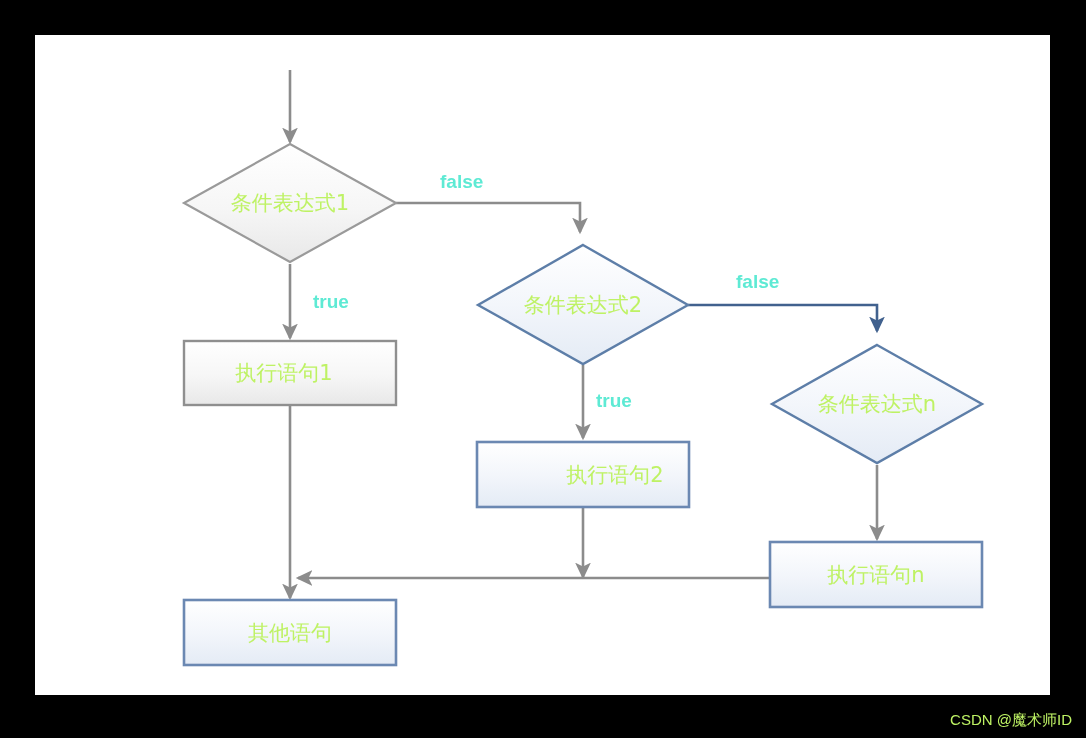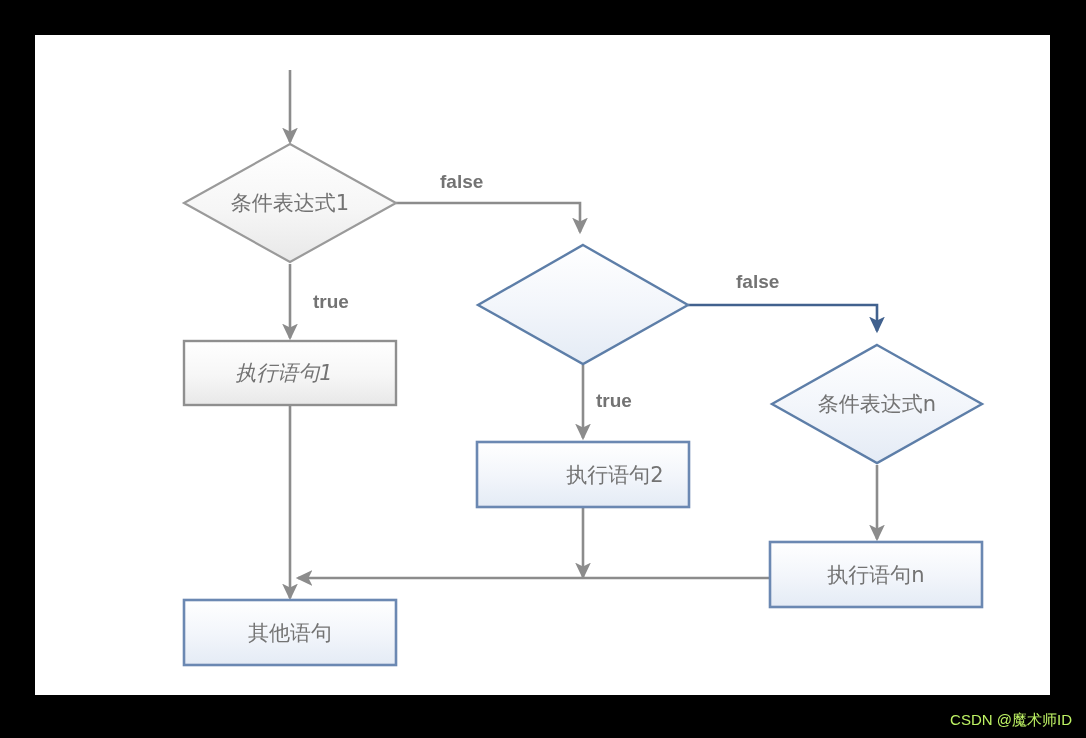--- a/index.html
+++ b/index.html
@@ -32,30 +32,30 @@
     left: 0;
     top: 0;
     width: 1086px;
     height: 738px;
   }
   .node-label {
     position: absolute;
     display: flex;
     align-items: center;
     justify-content: center;
-    color: #737373;
+    color: #bef264;
     font-size: 21px;
     font-family: "DejaVu Sans", "Liberation Sans", sans-serif;
     font-weight: 500;
     white-space: nowrap;
     pointer-events: none;
   }
   .edge-label {
     position: absolute;
-    color: #737373;
+    color: #5eead4;
     font-size: 19px;
     font-weight: bold;
     font-family: "Liberation Sans", "DejaVu Sans", sans-serif;
     white-space: nowrap;
   }
   .hotspot {
     position: absolute;
   }
   #watermark {
     position: absolute;
@@ -174,22 +174,23 @@
     </g>
 
     
     <g>
       <rect x="184" y="600" width="212" height="65" fill="url(#gradBlue)" stroke="#6b88b2" stroke-width="2.6"></rect>
     </g>
   </svg>
 
   <div class="node-label" style="left:184px; top:176px; width:212px; height:54px;">条件表达式1</div>
 
-  <div class="node-label" style="left:184px; top:341px; width:200px; height:64px;font-style:italic;">执行语句1</div>
-
+  <div class="node-label" style="left:184px; top:341px; width:200px; height:64px;">执行语句1</div>
+
+  <div class="node-label" style="left:478px; top:278px; width:210px; height:54px;">条件表达式2</div>
 
   <div class="node-label" style="left:477px; top:442px; width:212px; height:65px;padding-left:32px;">执行语句2</div>
 
   <div class="node-label" style="left:772px; top:377px; width:210px; height:54px;">条件表达式n</div>
 
   <div class="node-label" style="left:770px; top:542px; width:212px; height:65px;">执行语句n</div>
 
   <div class="node-label" style="left:184px; top:600px; width:212px; height:65px;border-radius:20px;">其他语句</div>
 
   <div class="edge-label" style="left:440px; top:171px;">false</div>

